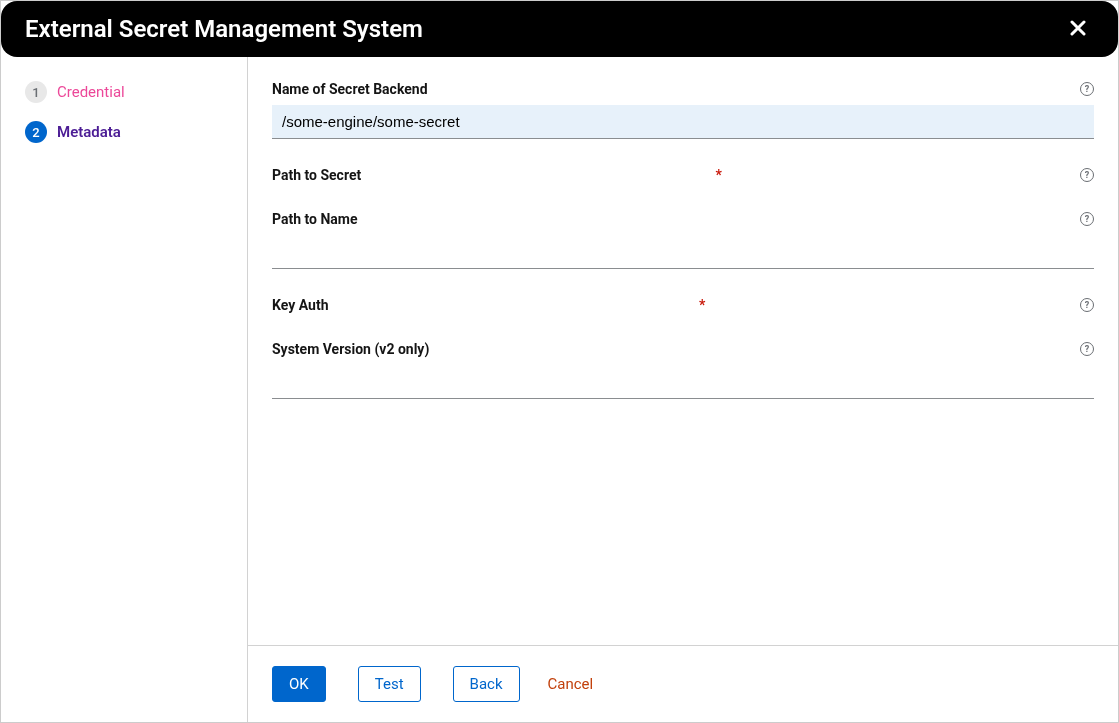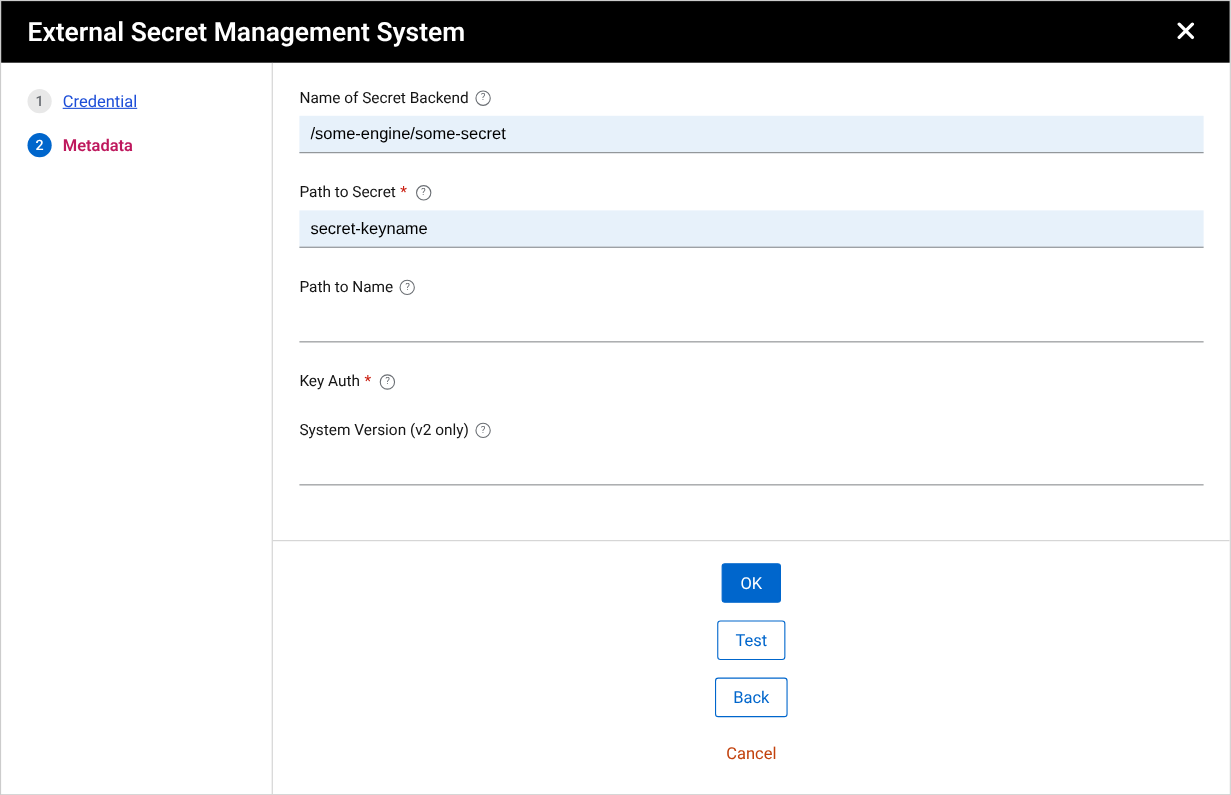--- a/index.html
+++ b/index.html
@@ -21,20 +21,21 @@
       overflow: hidden;
     }
     .modal-header {
       background: #000;
       color: #fff;
       padding: 12px 24px;
       display: flex;
       justify-content: space-between;
       align-items: center;
       height: 56px;
+      border-radius: 16px;
     }
     .modal-title {
       font-size: 24px;
       font-weight: 600;
     }
     .close-button {
       background: none;
       border: none;
       color: #fff;
       font-size: 22px;
@@ -68,53 +69,53 @@
       font-size: 13px;
       font-weight: 500;
       margin-right: 10px;
       flex-shrink: 0;
     }
     .step-inactive .step-circle {
       background: #e8e8e8;
       color: #6a6e73;
     }
     .step-inactive .step-label {
-      color: #1d4ed8;
-      font-size: 15px;
-      text-decoration: underline;
+      color: #ec4899;
+      font-size: 15px;
     }
     .step-active .step-circle {
       background: #0066cc;
       color: #fff;
     }
     .step-active .step-label {
-      color: #be185d;
+      color: #4c1d95;
       font-size: 15px;
       font-weight: 600;
     }
     .main-panel {
       flex: 1;
       display: flex;
       flex-direction: column;
     }
     .form-area {
       flex: 1;
       padding: 24px 24px 24px 24px;
       overflow-y: auto;
     }
     .form-group {
       margin-bottom: 28px;
     }
     .form-label {
       display: flex;
       align-items: center;
       font-size: 14px;
-      font-weight: 400;
+      font-weight: 700;
       color: #151515;
       margin-bottom: 8px;
+      justify-content: space-between;
     }
     .required-asterisk {
       color: #c9190b;
       margin-left: 4px;
       margin-right: 2px;
     }
     .help-icon {
       margin-left: 6px;
       width: 14px;
       height: 14px;
@@ -138,38 +139,38 @@
     }
     .form-input.filled {
       background: #e7f1fa;
     }
     .footer {
       border-top: 1px solid #d2d2d2;
       padding: 20px 24px;
       display: flex;
       gap: 16px;
       align-items: center;
-      flex-direction: column;
     }
     .btn {
       padding: 8px 16px;
       font-size: 15px;
       border-radius: 3px;
       cursor: pointer;
       font-family: inherit;
     }
     .btn-primary {
       background: #0066cc;
       color: #fff;
       border: 1px solid #0066cc;
     }
     .btn-secondary {
       background: #fff;
       color: #0066cc;
       border: 1px solid #0066cc;
+      margin-left: 16px;
     }
     .btn-link {
       background: none;
       border: none;
       color: #c2410c;
       padding: 8px 12px;
     }
   </style>
 </head>
 <body>
@@ -208,21 +209,20 @@
           </div>
           <input type="text" class="form-input filled" value="/some-engine/some-secret" style="">
         </div>
 
         <div class="form-group">
           <div class="form-label">
             <span>Path to Secret</span>
             <span class="required-asterisk">*</span>
             <span class="help-icon">?</span>
           </div>
-          <input type="text" class="form-input filled" value="secret-keyname" style="">
         </div>
 
         <div class="form-group">
           <div class="form-label">
             <span>Path to Name</span>
             <span class="help-icon">?</span>
           </div>
           <input type="text" class="form-input" value="" style="">
         </div>
 

